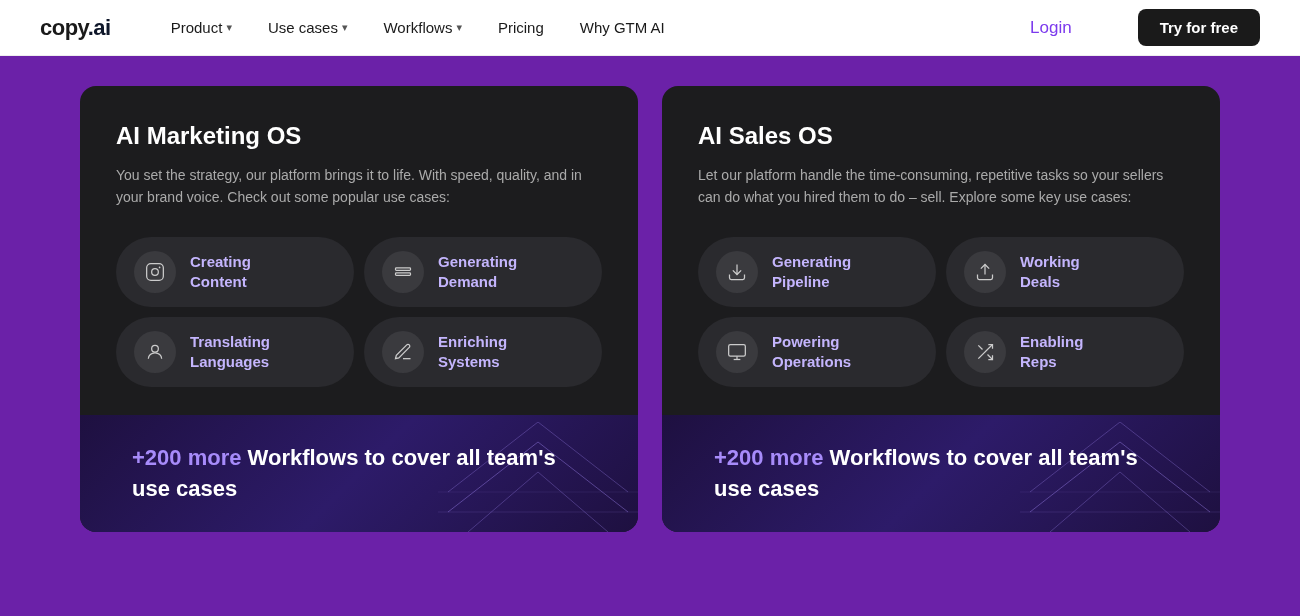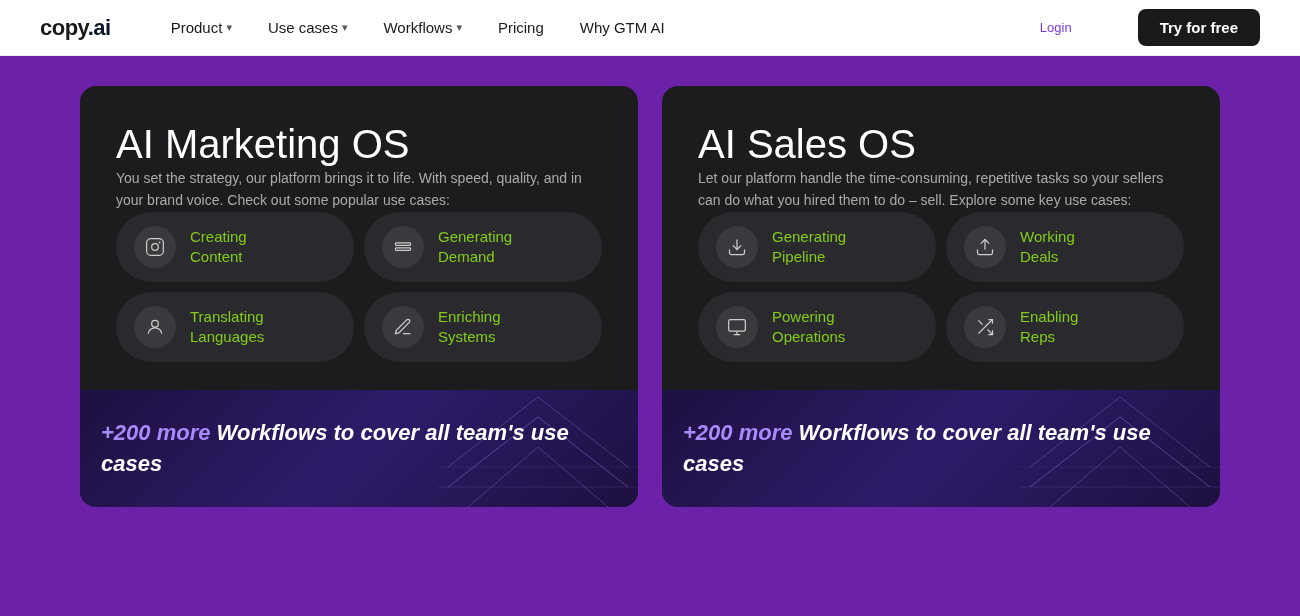--- a/index.html
+++ b/index.html
@@ -37,21 +37,21 @@
       gap: 4px;
       font-weight: 500;
     }
     .nav-link .chevron { font-size: 11px; color: #555; }
     .nav-right {
       display: flex;
       align-items: center;
       gap: 20px;
     }
     .login-btn {
-      font-size: 13px;
+      font-size: 17px;
       color: #7c3aed;
       cursor: pointer;
       font-weight: 500;
     }
     .try-btn {
       background: #1a1a1a;
       color: #fff;
       border: none;
       padding: 10px 22px;
       border-radius: 8px;
@@ -73,28 +73,30 @@
     }
 
     
     .card {
       background: #1c1c1e;
       border-radius: 16px;
       padding: 36px 36px 0;
       overflow: hidden;
     }
     .card-title {
-      font-size: 40px;
-      font-weight: 400;
+      font-size: 24px;
+      font-weight: 700;
       color: #fff;
+      margin-bottom: 14px;
     }
     .card-desc {
       font-size: 14px;
       color: #aaa;
       line-height: 1.6;
+      margin-bottom: 28px;
       max-width: 480px;
     }
 
     
     .use-cases {
       display: grid;
       grid-template-columns: 1fr 1fr;
       gap: 10px;
       margin-bottom: 28px;
     }
@@ -119,34 +121,33 @@
     }
     .use-case-icon svg {
       width: 20px;
       height: 20px;
       stroke: #ccc;
       fill: none;
       stroke-width: 1.5;
     }
     .use-case-label {
       font-size: 15px;
-      font-weight: 400;
-      color: #84cc16;
+      font-weight: 700;
+      color: #c4b5fd;
       line-height: 1.3;
     }
 
     
     .card-bottom {
       background: linear-gradient(135deg, #1e1040 0%, #2d1b69 50%, #1e1040 100%);
       margin: 0 -36px;
-      padding: 28px 21px;
+      padding: 28px 52px;
       position: relative;
       overflow: hidden;
       min-height: 100px;
-      font-style: italic;
     }
     .card-bottom-text {
       font-size: 22px;
       font-weight: 700;
       color: #fff;
       line-height: 1.4;
       position: relative;
       z-index: 2;
     }
     .card-bottom-text .highlight { color: #a78bfa; }

